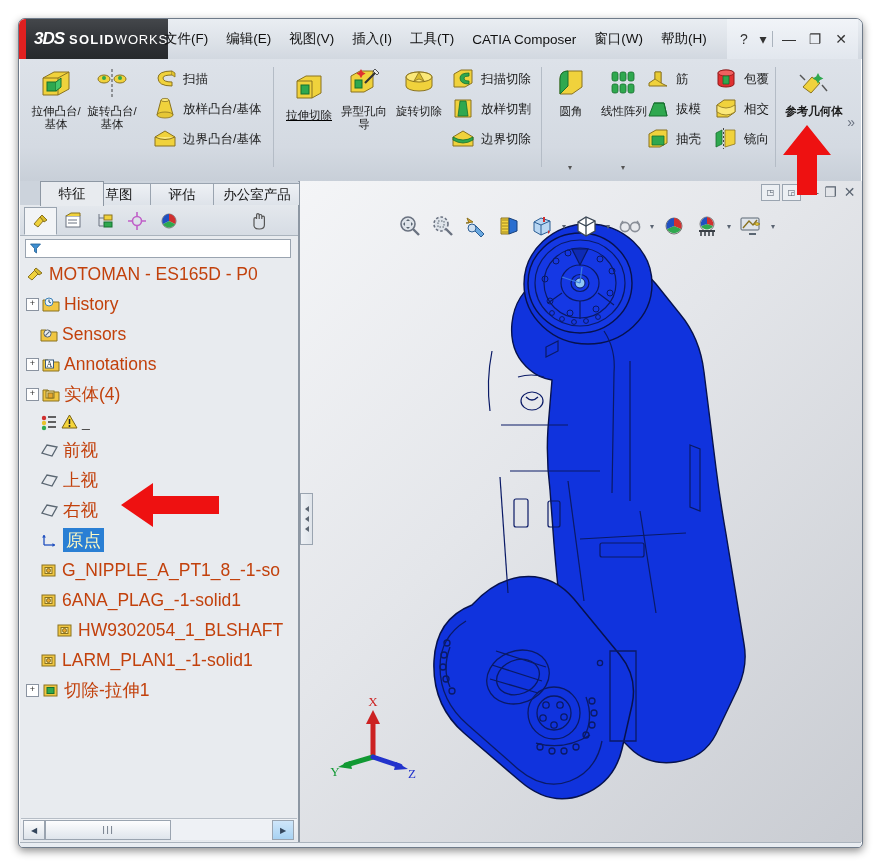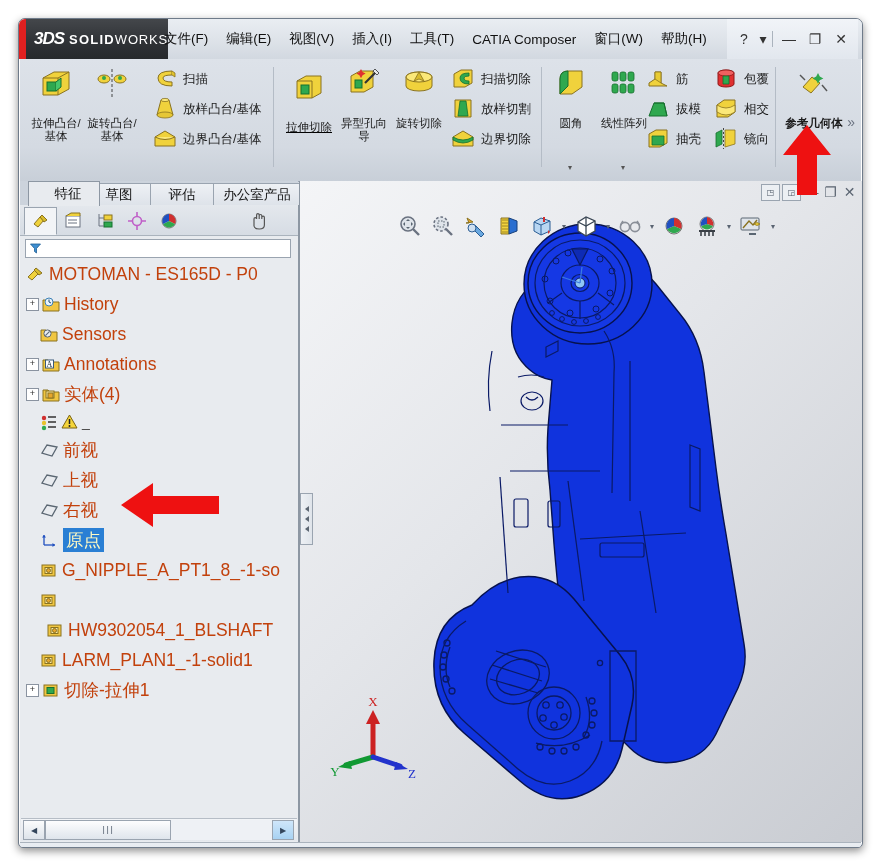--- a/index.html
+++ b/index.html
@@ -38,21 +38,21 @@
   .sysbtn{width:26px;height:24px;display:flex;align-items:center;justify-content:center;
     font-size:14px;color:#333;cursor:default;}
   #sysdiv{width:1px;height:16px;background:#aab3bd;margin:0 3px;}
 
   
   #ribbon{position:absolute;left:1px;top:40px;width:841px;height:122px;
     background:linear-gradient(to bottom,#dde2e9 0%,#d4dae2 72%,#c8cfd8 100%);
     border-bottom:1px solid #9aa4b0;}
   .rib-sep{position:absolute;top:8px;width:1px;height:100px;background:#b4bcc6;}
   .big-btn{position:absolute;width:52px;text-align:center;cursor:default;}
-  .big-btn .lbl{font-size:11.5px;line-height:13px;color:#1b1b1b;margin-top:14px;}
+  .big-btn .lbl{font-size:11.5px;line-height:13px;color:#1b1b1b;margin-top:2px;}
   .small-btn{position:absolute;height:28px;display:flex;align-items:center;cursor:default;}
   .small-btn .lbl{font-size:12.5px;color:#1b1b1b;margin-left:5px;white-space:nowrap;}
   .dd-arrow{position:absolute;font-size:8px;color:#555;}
   #rib-overflow{position:absolute;right:6px;top:55px;font-size:14px;color:#6a7280;cursor:default;}
 
   
   .ic{position:relative;display:inline-block;}
   .ic svg{display:block;}
 
   
@@ -379,21 +379,21 @@
             <path d="M6 8 L11 13" stroke="#555" stroke-width="1.4"></path>
           </svg>
       </span>
       <div class="lbl">参考几何体</div>
     </div>
 
     <div id="rib-overflow">»</div>
   </div>
 
   <div id="tabstrip">
-    <div class="tab active" style="left:8px;width:62px;padding-left:8px;">特征</div>
+    <div class="tab active" style="left:20px;width:62px;">特征</div>
     <div class="tab" style="left:67px;width:62px;">草图</div>
     <div class="tab" style="left:130px;width:62px;">评估</div>
     <div class="tab" style="left:193px;width:86px;">办公室产品</div>
   </div>
 
   <div id="leftpanel">
 
     <div id="panel-tabs">
       <div class="ptab sel" style="left:4px;">
         <span class="ic">
@@ -590,23 +590,24 @@
 
       <div class="trow" style="padding-left:6px;">
         <span class="nub"></span>
         <span class="ic">
           <svg width="18" height="17" viewBox="0 0 18 17">
               <rect x="2" y="3" width="13" height="11" fill="#f0c642" stroke="#8a7320"></rect>
               <rect x="5" y="5.5" width="7" height="6" fill="#f8e9a8" stroke="#8a7320"></rect>
               <circle cx="8.5" cy="8.5" r="2" fill="#e8a62c" stroke="#8a7320"></circle>
             </svg>
         </span>
-      </div>
-
-      <div class="trow" style="padding-left:12px;">
+        <span class="txt">6ANA_PLAG_-1-solid1</span>
+      </div>
+
+      <div class="trow" style="padding-left:22px;">
         <span class="nub"></span>
         <span class="ic">
           <svg width="18" height="17" viewBox="0 0 18 17">
               <rect x="2" y="3" width="13" height="11" fill="#f0c642" stroke="#8a7320"></rect>
               <rect x="5" y="5.5" width="7" height="6" fill="#f8e9a8" stroke="#8a7320"></rect>
               <circle cx="8.5" cy="8.5" r="2" fill="#e8a62c" stroke="#8a7320"></circle>
             </svg>
         </span>
         <span class="txt">HW9302054_1_BLSHAFT</span>
       </div>

